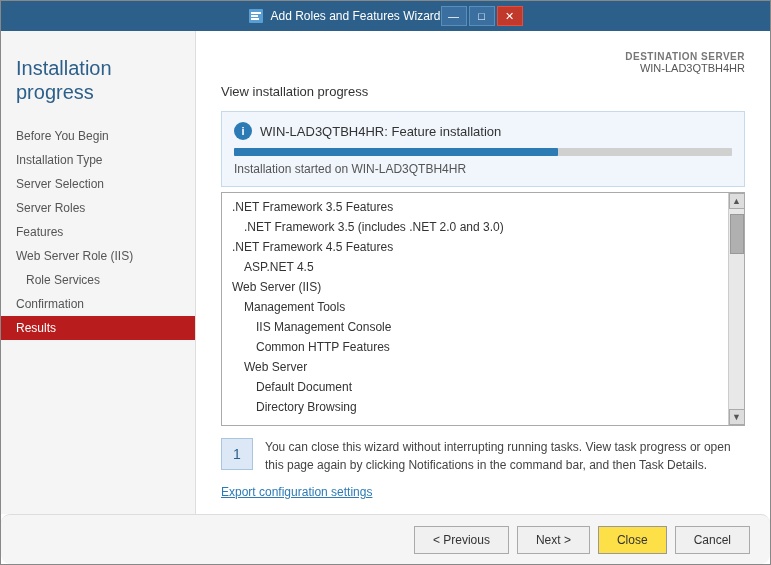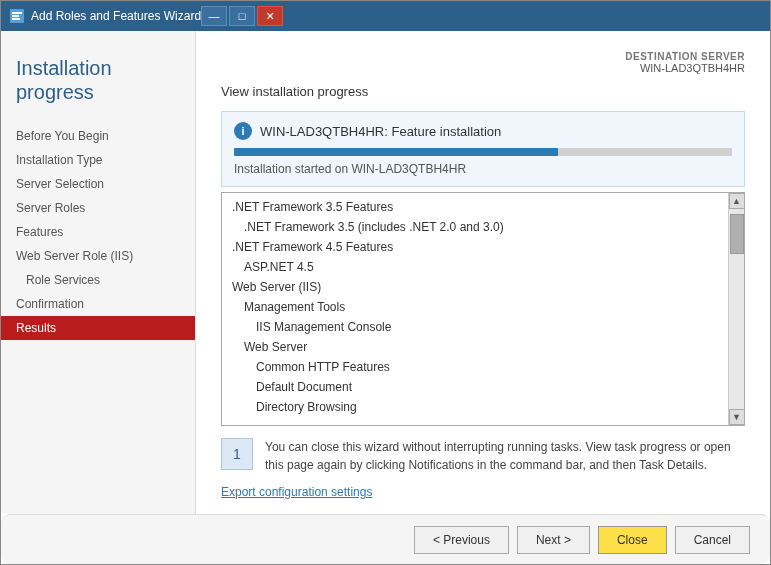--- a/index.html
+++ b/index.html
@@ -18,21 +18,21 @@
       border: 1px solid #888;
       display: flex;
       flex-direction: column;
     }
     .title-bar {
       background: #2c5f8a;
       color: #fff;
       height: 30px;
       display: flex;
       align-items: center;
-      justify-content: flex-start;
+      justify-content: center;
       padding: 0 8px;
       flex-shrink: 0;
     }
     .title-bar-left {
       display: flex;
       align-items: center;
       gap: 6px;
     }
     .title-bar-icon {
       width: 16px;
@@ -362,22 +362,22 @@
 
       <div class="features-list-container">
         <div class="features-list">
           <div class="feature-item">.NET Framework 3.5 Features</div>
           <div class="feature-item indent1">.NET Framework 3.5 (includes .NET 2.0 and 3.0)</div>
           <div class="feature-item">.NET Framework 4.5 Features</div>
           <div class="feature-item indent1">ASP.NET 4.5</div>
           <div class="feature-item">Web Server (IIS)</div>
           <div class="feature-item indent1">Management Tools</div>
           <div class="feature-item indent2">IIS Management Console</div>
+          <div class="feature-item indent2">Common HTTP Features</div>
           <div class="feature-item indent1">Web Server</div>
-          <div class="feature-item indent2">Common HTTP Features</div>
           <div class="feature-item indent2">Default Document</div>
           <div class="feature-item indent2">Directory Browsing</div>
         </div>
         <div class="scrollbar-area">
           <div class="scroll-arrow">▲</div>
           <div class="scroll-track">
             <div class="scroll-thumb"></div>
           </div>
           <div class="scroll-arrow">▼</div>
         </div>

